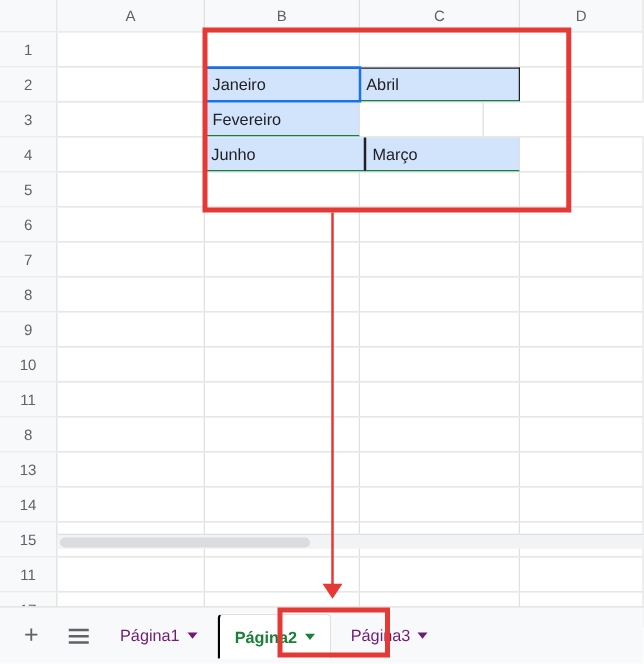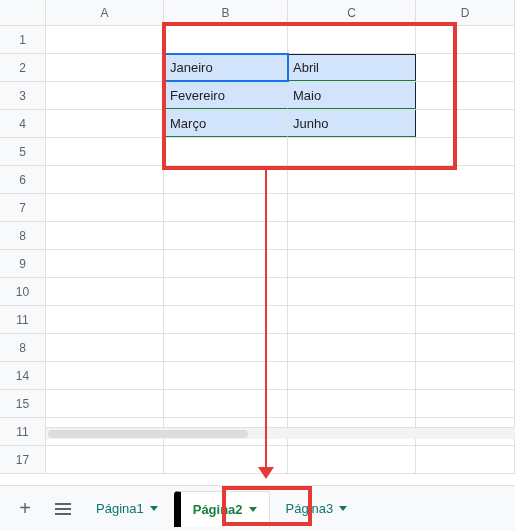--- a/index.html
+++ b/index.html
@@ -144,31 +144,31 @@
       border-radius: 4px;
       cursor: pointer;
       color: #5f6368;
     }
     .tab {
       height: 36px;
       padding: 0 12px;
       display: flex;
       align-items: center;
       gap: 6px;
-      color: #0f766e;
+      color: #701a75;
       font-size: 13px;
       cursor: pointer;
       border-radius: 4px 4px 0 0;
     }
     .tab.active {
       background: #fff;
       color: #188038;
       font-weight: 600;
       border-top: 1px solid #e0e0e0;
-      border-left: 7px solid #000000;
+      border-left: 2px solid #000000;
       border-right: 1px solid #e0e0e0;
     }
     .tri {
       width: 0; height: 0;
       border-left: 4px solid transparent;
       border-right: 4px solid transparent;
       border-top: 5px solid currentColor;
     }
     .menu-lines {
       display: flex; flex-direction: column; gap: 3px;
@@ -200,28 +200,27 @@
       <div class="row-header">2</div>
       <div class="cell col-A"></div>
       <div class="cell col-B active-cell bordered-left bordered-top bordered-bottom">Janeiro</div>
       <div class="cell col-C selected bordered-right bordered-top bordered-bottom">Abril</div>
       <div class="cell col-D"></div>
     </div>
     <div class="row">
       <div class="row-header">3</div>
       <div class="cell col-A"></div>
       <div class="cell col-B selected bordered-left bordered-bottom">Fevereiro</div>
-      <div class="cell col-C selected bordered-right bordered-bottom">Maio</div>
       <div class="cell col-D"></div>
     </div>
     <div class="row">
       <div class="row-header">4</div>
       <div class="cell col-A"></div>
+      <div class="cell col-C selected bordered-right bordered-bottom">Junho</div>
       <div class="cell col-B selected bordered-left bordered-bottom">Março</div>
-      <div class="cell col-C selected bordered-right bordered-bottom">Junho</div>
       <div class="cell col-D"></div>
     </div>
     <div class="row">
         <div class="row-header">5</div>
         <div class="cell col-A"></div>
         <div class="cell col-B"></div>
         <div class="cell col-C"></div>
         <div class="cell col-D"></div>
       </div>
     <div class="row">
@@ -261,20 +260,27 @@
       </div>
     <div class="row">
         <div class="row-header">11</div>
         <div class="cell col-A"></div>
         <div class="cell col-B"></div>
         <div class="cell col-C"></div>
         <div class="cell col-D"></div>
       </div>
     <div class="row">
         <div class="row-header">8</div>
+        <div class="cell col-A"></div>
+        <div class="cell col-B"></div>
+        <div class="cell col-C"></div>
+        <div class="cell col-D"></div>
+      </div>
+    <div class="row">
+        <div class="row-header">13</div>
         <div class="cell col-A"></div>
         <div class="cell col-B"></div>
         <div class="cell col-C"></div>
         <div class="cell col-D"></div>
       </div>
     <div class="row">
         <div class="row-header">14</div>
         <div class="cell col-A"></div>
         <div class="cell col-B"></div>
         <div class="cell col-C"></div>

